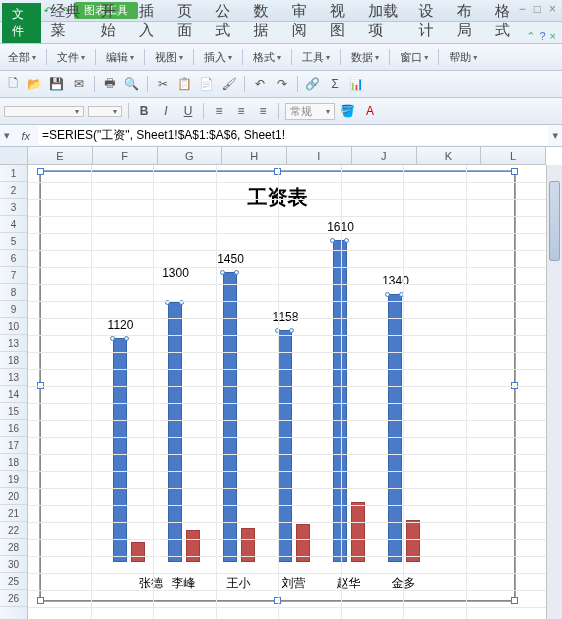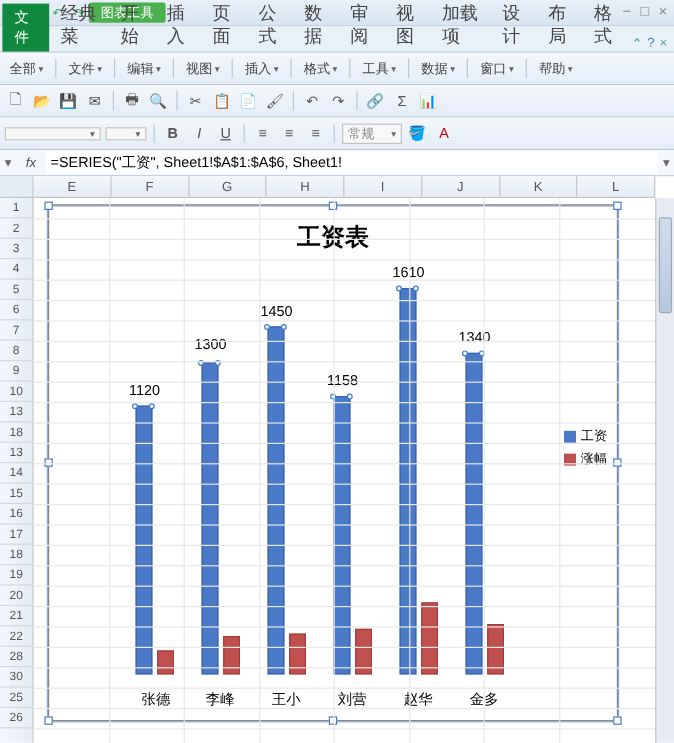--- a/index.html
+++ b/index.html
@@ -257,25 +257,25 @@
   <div class="cells" id="cells">
 
     <div class="chart-obj">
       <div class="chart-title">工资表</div>
       <div class="plot" id="plot">
           <div class="bar s1" style="left: 11.5px; width: 14px; height: 224px;"></div>
           <div class="marker" style="left: 11.5px; bottom: 221px;"></div>
           <div class="marker" style="left: 25.5px; bottom: 221px;"></div>
           <div class="data-label" style="left: 11.5px; bottom: 230px;">1120</div>
           <div class="bar s2" style="left: 29.5px; width: 14px; height: 20px;"></div>
-          <div class="cat-label" style="left: 9px; bottom: -30px;">张德</div>
+          <div class="cat-label" style="left: 22px; bottom: -30px; text-align: right;">张德</div>
           <div class="bar s1" style="left: 66.5px; width: 14px; height: 260px;"></div>
           <div class="marker" style="left: 66.5px; bottom: 257px;"></div>
           <div class="marker" style="left: 80.5px; bottom: 257px;"></div>
-          <div class="data-label" style="left: 66.5px; bottom: 268px;">1300</div>
+          <div class="data-label" style="left: 66.5px; bottom: 282px;">1300</div>
           <div class="bar s2" style="left: 84.5px; width: 14px; height: 32px;"></div>
           <div class="cat-label" style="left: 62.5px; bottom: -30px;">李峰</div>
           <div class="bar s1" style="left: 121.5px; width: 14px; height: 290px;"></div>
           <div class="marker" style="left: 121.5px; bottom: 287px;"></div>
           <div class="marker" style="left: 135.5px; bottom: 287px;"></div>
           <div class="data-label" style="left: 121.5px; bottom: 296px;">1450</div>
           <div class="bar s2" style="left: 139.5px; width: 14px; height: 34px;"></div>
           <div class="cat-label" style="left: 117.5px; bottom: -30px;">王小</div>
           <div class="bar s1" style="left: 176.5px; width: 14px; height: 231.6px;"></div>
           <div class="marker" style="left: 176.5px; bottom: 228.6px;"></div>
@@ -289,30 +289,20 @@
           <div class="data-label" style="left: 231.5px; bottom: 328px;">1610</div>
           <div class="bar s2" style="left: 249.5px; width: 14px; height: 60px;"></div>
           <div class="cat-label" style="left: 227.5px; bottom: -30px;">赵华</div>
           <div class="bar s1" style="left: 286.5px; width: 14px; height: 268px;"></div>
           <div class="marker" style="left: 286.5px; bottom: 265px;"></div>
           <div class="marker" style="left: 300.5px; bottom: 265px;"></div>
           <div class="data-label" style="left: 286.5px; bottom: 274px;">1340</div>
           <div class="bar s2" style="left: 304.5px; width: 14px; height: 42px;"></div>
           <div class="cat-label" style="left: 282.5px; bottom: -30px;">金多</div>
         </div>
-      <div class="legend">
-        <div class="legend-item">
-          <span class="legend-sw" style="background:#4a7ac8"></span>
-          <span>工资</span>
-        </div>
-        <div class="legend-item">
-          <span class="legend-sw" style="background:#c0504d"></span>
-          <span>涨幅</span>
-        </div>
-      </div>
 
       <div class="chart-handle" style="left:-4px;top:-4px"></div>
       <div class="chart-handle" style="right:-4px;top:-4px"></div>
       <div class="chart-handle" style="left:-4px;bottom:-4px"></div>
       <div class="chart-handle" style="right:-4px;bottom:-4px"></div>
       <div class="chart-handle" style="left:50%;top:-4px;margin-left:-4px"></div>
       <div class="chart-handle" style="left:50%;bottom:-4px;margin-left:-4px"></div>
       <div class="chart-handle" style="top:50%;left:-4px;margin-top:-4px"></div>
       <div class="chart-handle" style="top:50%;right:-4px;margin-top:-4px"></div>
     </div>

